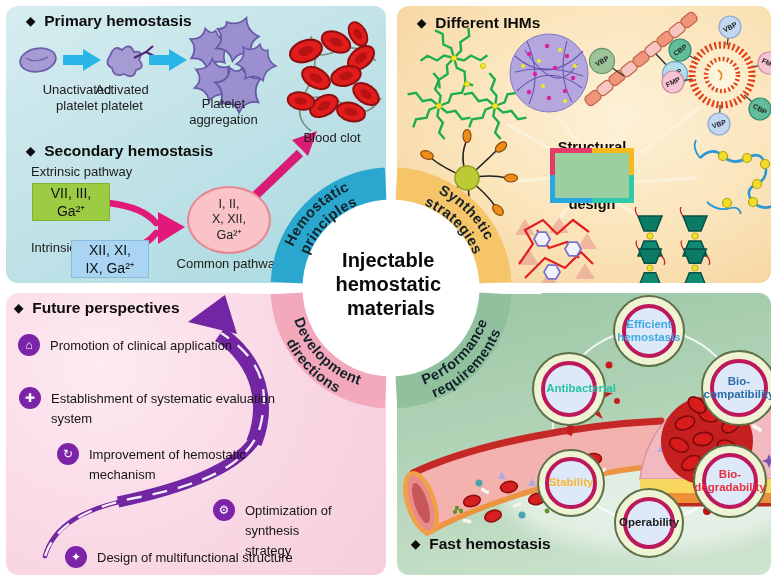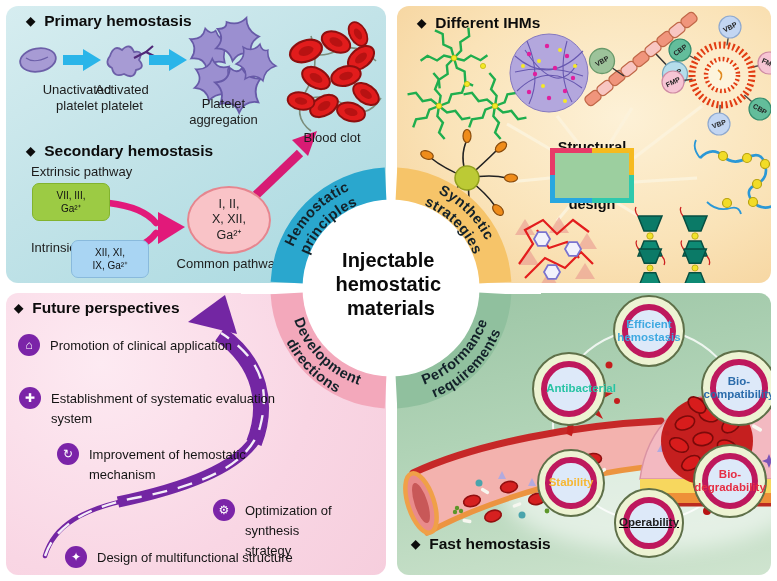--- a/index.html
+++ b/index.html
@@ -17,22 +17,22 @@
   .quad-bl { left:6px; top:293px; width:380px; height:282px;
     background: radial-gradient(circle at 25% 25%, #fdeaf2 0%, #f9d6e4 60%, #f6cedd 100%); }
   .quad-br { left:397px; top:293px; width:374px; height:282px;
     background: linear-gradient(168deg,#9cc5a5 0%,#b0d3b6 45%,#cfe4cf 100%); }
   .art { position:absolute; left:0; top:0; }
   .heading { position:absolute; display:flex; align-items:center; gap:9px;
     font-weight:bold; font-size:15.5px; color:#0c0c0c; white-space:nowrap; }
   .heading .diamond { font-size:12px; line-height:1; }
   .lbl { position:absolute; font-size:13px; color:#1c1c1c; text-align:center;
     white-space:pre-line; line-height:1.2; }
-  .factor-box { position:absolute; border-radius:7px; display:flex; align-items:center;
-    justify-content:center; text-align:center; font-size:10px; line-height:1.3;
+  .factor-box { position:absolute; border-radius:0; display:flex; align-items:center;
+    justify-content:center; text-align:center; font-size:14px; line-height:1.3;
     color:#111; white-space:pre-line; }
   .box-extrinsic { background:#9ccb44; border:1px solid #82b32e; }
   .box-intrinsic { background:#a9d5f3; border:1px solid #89badc;margin-left:39px; }
   .common-circle { position:absolute; border-radius:50%; background:#f9c3c7;
     border:2px solid #e6868f; display:flex; align-items:center; justify-content:center;
     text-align:center; font-size:12.5px; line-height:1.25; color:#222; white-space:pre-line; }
   .sd-box { position:absolute; background:#9ccf9f; display:flex; flex-direction:column;
     align-items:center; justify-content:center; font-weight:bold; font-size:14.5px;
     color:#0b0b0b; line-height:1.3;gap:38px; }
   .sd-bar { position:absolute; }
@@ -40,21 +40,21 @@
   .sd-bottom { left:0; bottom:0; right:0; height:5px; background:linear-gradient(90deg,#28a7e0 50%,#2fc9ad 50%); }
   .sd-left { left:0; top:0; bottom:0; width:5px; background:linear-gradient(180deg,#e83a68 50%,#28a7e0 50%); }
   .sd-right { right:0; top:0; bottom:0; width:5px; background:linear-gradient(180deg,#f6ba1f 50%,#2fc9ad 50%); }
   .fp-item { position:absolute; display:flex; align-items:flex-start; gap:10px; }
   .fp-icon { width:22px; height:22px; border-radius:50%; background:#7b24a8; color:#fff;
     display:flex; align-items:center; justify-content:center; font-size:12px; flex:0 0 auto; }
   .fp-text { font-size:13px; color:#141414; white-space:pre-line; line-height:1.55; padding-top:2px; }
   .perf-circle { position:absolute; border-radius:50%; background:#edf3d3;
     border:2px solid #5f7049; display:flex; align-items:center; justify-content:center; }
   .perf-inner { width:80%; height:80%; border-radius:50%; background:#dde9f9;
-    border:6px solid #be185d; display:flex; align-items:center; justify-content:center;
+    border:4px solid #be185d; display:flex; align-items:center; justify-content:center;
     text-align:center; font-weight:bold; font-size:11.5px; line-height:1.15; white-space:pre-line; }
   #medallion { position:absolute; left:241px; top:138px; z-index:5; }
   .ring-label { font-weight:bold; font-size:14.5px; letter-spacing:0.4px; fill:#132129; }
   .center-title { font-weight:bold; font-size:20px; fill:#0a0a0a; }
   .tag-text { font-weight:bold; font-size:7px; fill:#222; }
 </style>
 </head>
 <body>
 
 <div id="root">
@@ -496,21 +496,21 @@
       <div class="perf-inner"><span style="color: rgb(43, 108, 171);">Bio-
 compatibility</span></div>
     </div>
     <div class="perf-circle" style="left:140px; top:156px; width:68px; height:68px;">
       <div class="perf-inner"><span style="color: rgb(246, 183, 51);">Stability</span></div>
     </div>
     <div class="perf-circle" style="left:296px; top:151px; width:74px; height:74px;">
       <div class="perf-inner"><span style="color: rgb(230, 46, 68);">Bio-
 degradability</span></div>
     </div>
-    <div class="perf-circle" style="left:217px; top:195px; width:70px; height:70px;text-decoration:underline;">
+    <div class="perf-circle" style="left:217px; top:195px; width:70px; height:70px;">
       <div class="perf-inner"><span style="color: rgb(28, 28, 28);">Operability</span></div>
     </div>
     <div class="heading" style="left:14px; top:242px;">
       <span class="diamond">◆</span>
       <span>Fast hemostasis</span>
     </div>
   </div>
 
   <svg id="medallion" width="300" height="300" viewBox="0 0 300 300">
     <rect x="145" y="0" width="11" height="300" fill="#ffffff"></rect>

